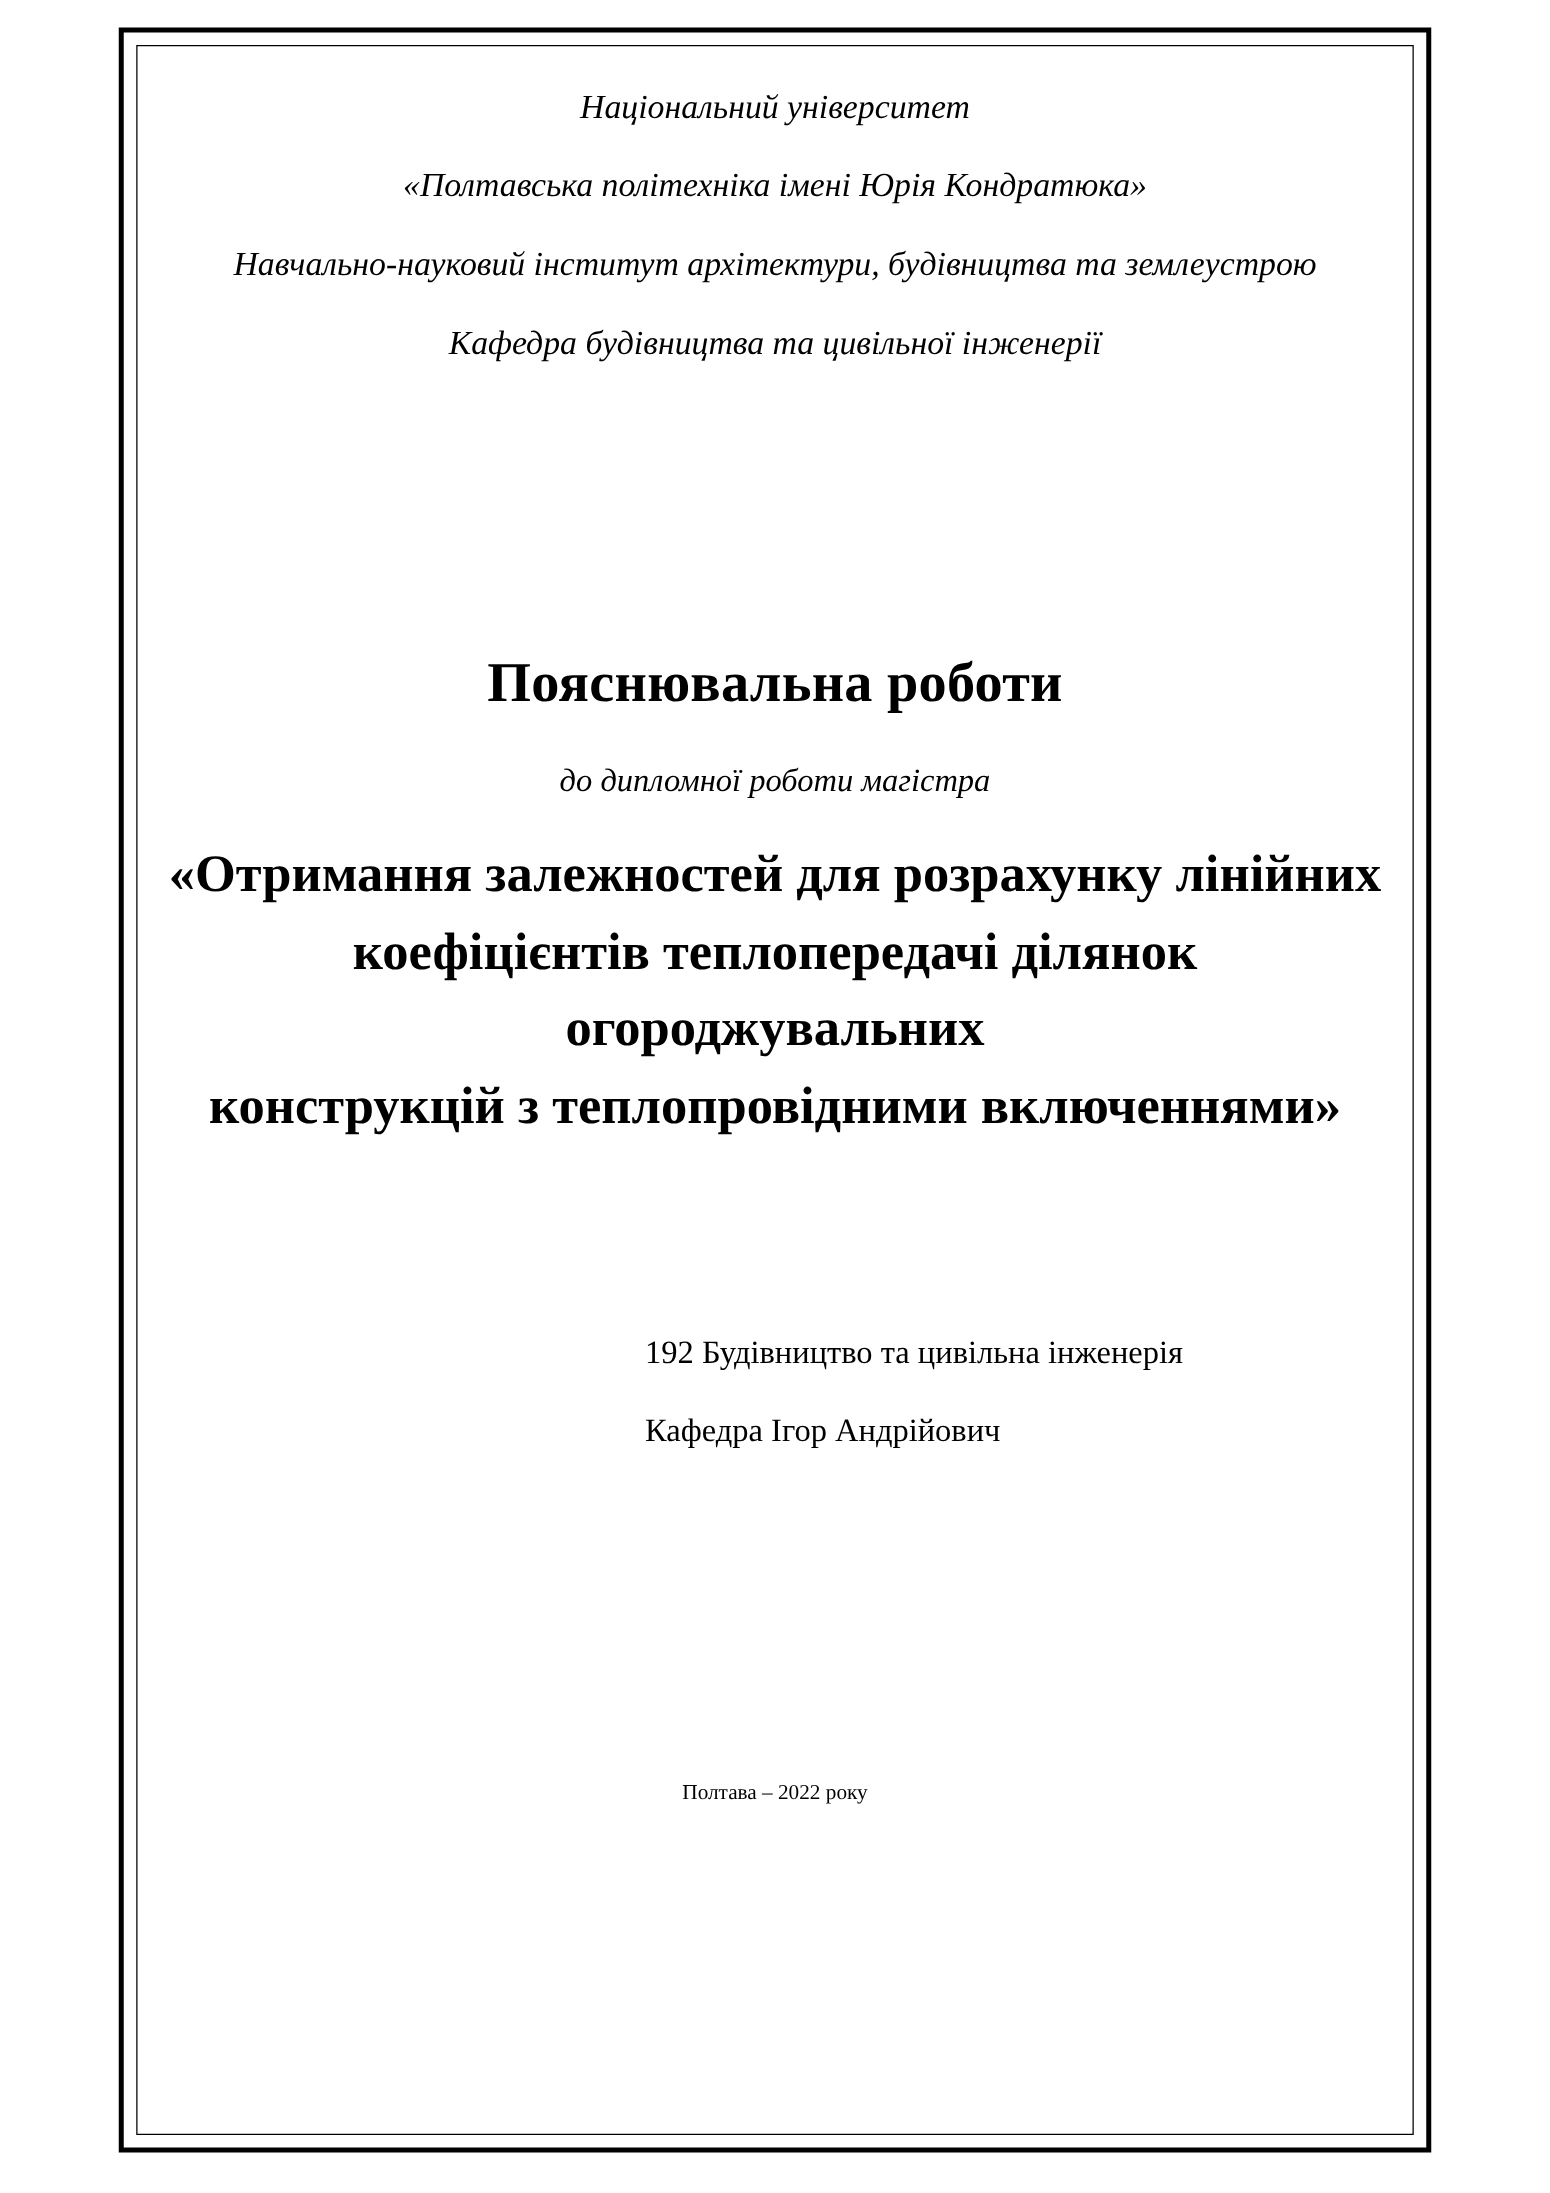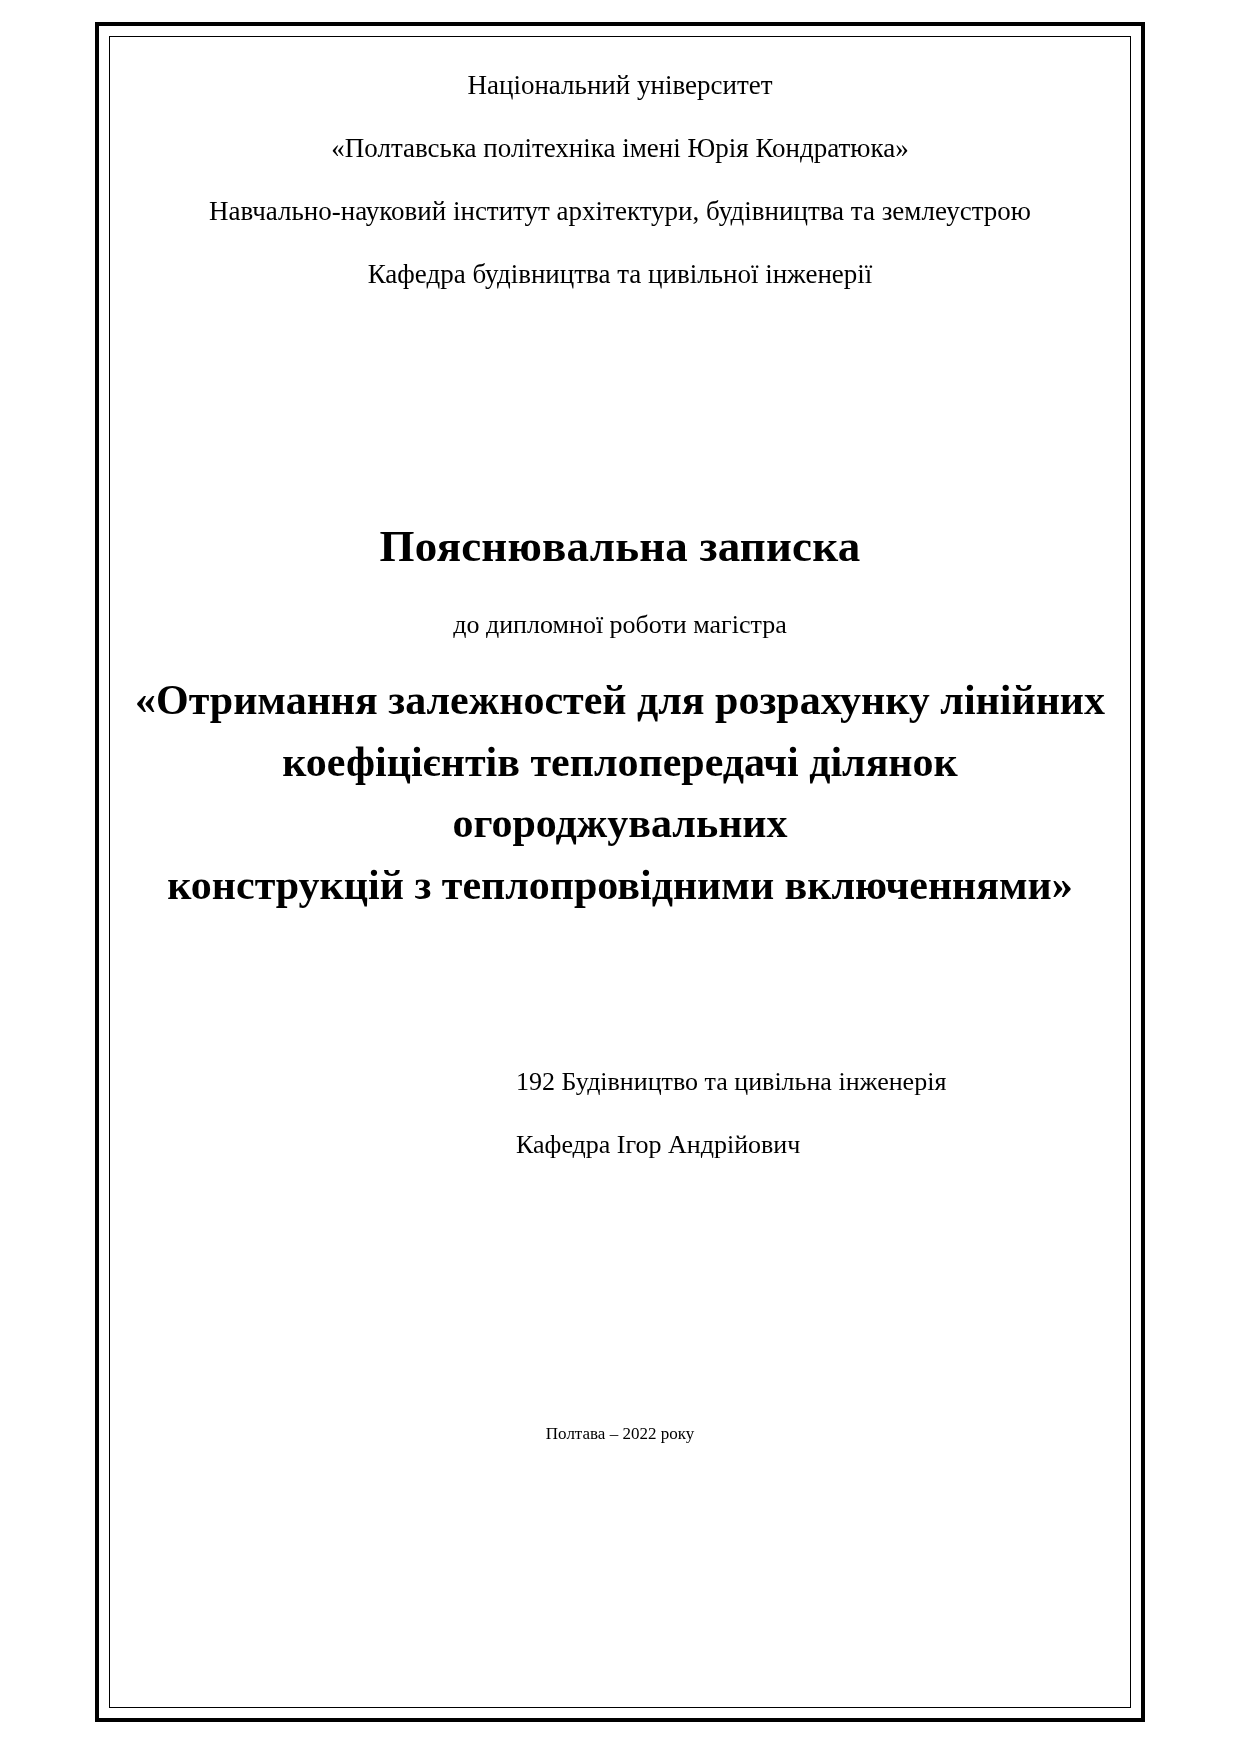--- a/index.html
+++ b/index.html
@@ -50,36 +50,38 @@
 
   
   .org-block {
     margin-top: 32px;
   }
   .org-line {
     font-size: 27px;
     line-height: 1.0;
     margin-bottom: 36px;
     white-space: nowrap;
+    font-style: italic;
   }
   .org-line.wide {
     font-size: 27px;
   }
 
   
   .doc-title {
     font-size: 45px;
     font-weight: bold;
     margin-top: 232px;
     letter-spacing: 0.2px;
   }
 
   .doc-subtitle {
     font-size: 26px;
     margin-top: 38px;
+    font-style: italic;
   }
 
   
   .thesis-title {
     font-size: 42px;
     font-weight: bold;
     line-height: 1.47;
     margin-top: 30px;
     padding: 0 10px;
   }
@@ -114,21 +116,21 @@
 
 <div class="page-content">
 
   <div class="org-block center">
     <div class="org-line">Національний університет</div>
     <div class="org-line">«Полтавська політехніка імені Юрія Кондратюка»</div>
     <div class="org-line wide">Навчально-науковий інститут архітектури, будівництва та землеустрою</div>
     <div class="org-line">Кафедра будівництва та цивільної інженерії</div>
   </div>
 
-  <div class="doc-title center">Пояснювальна записка</div>
+  <div class="doc-title center">Пояснювальна роботи</div>
 
   <div class="doc-subtitle center">до дипломної роботи магістра</div>
 
   <div class="thesis-title center">
     <span class="thesis-line">«Отримання залежностей для розрахунку лінійних</span>
     <span class="thesis-line">коефіцієнтів теплопередачі ділянок огороджувальних</span>
     <span class="thesis-line">конструкцій з теплопровідними включеннями»</span>
   </div>
 
   <div class="author-block">

